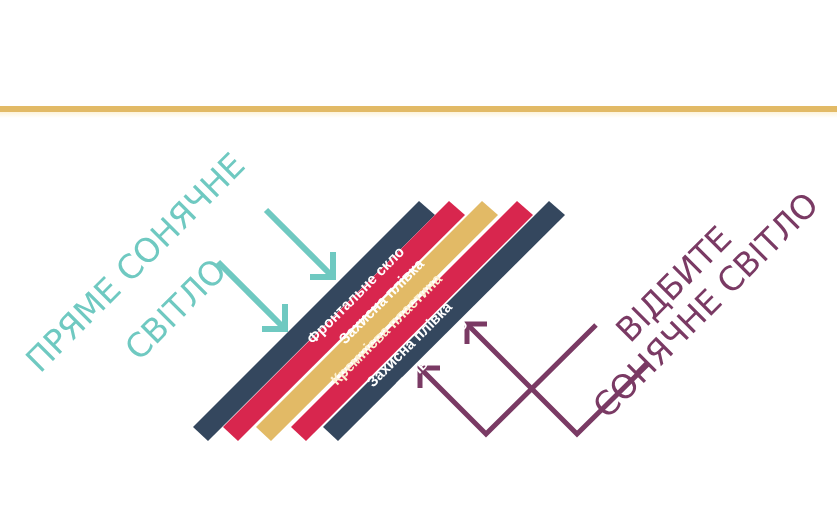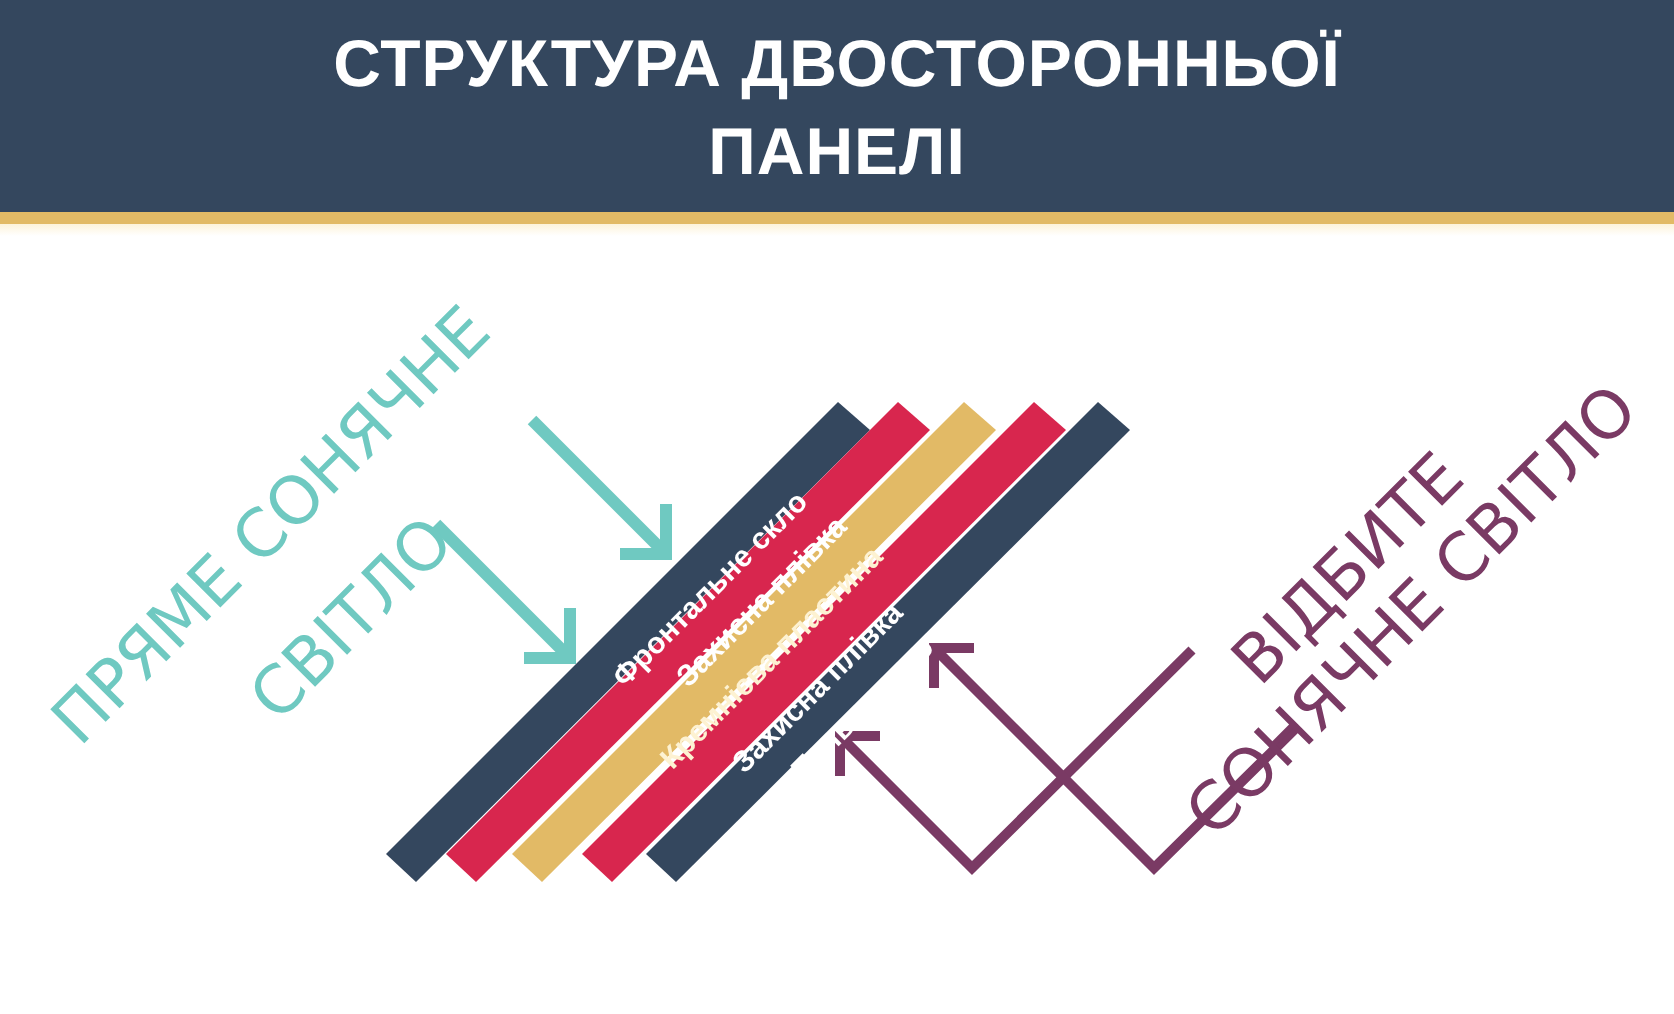--- a/index.html
+++ b/index.html
@@ -12,24 +12,20 @@
     svg.diagram { position: absolute; left: 0; top: 0; }
     .rot-label { position: absolute; white-space: nowrap; transform-origin: 0 0; }
     .layer-label { font-family: "Liberation Sans", sans-serif; font-weight: bold; font-size: 15px; color: #ffffff; }
     .big-label { font-family: "DejaVu Sans", sans-serif; font-size: 33px; letter-spacing: 0px; }
   </style>
 </head>
 <body>
 
 <div class="canvas">
 
-  <div class="header">
-    <span class="header-line l1">СТРУКТУРА ДВОСТОРОННЬОЇ</span>
-    <span class="header-line">ПАНЕЛІ</span>
-  </div>
   <div class="gold-rule"></div>
   <div class="gold-fade"></div>
 
   <svg class="diagram" width="837" height="507" viewBox="0 0 837 507">
 
     <g>
       <polygon fill="#34475e" points="193,427 419,201 435,215 208,441"></polygon>
       <polygon fill="#d8264e" points="223,427 449,201 465,215 238,441"></polygon>
       <polygon fill="#e2ba66" points="256,427 482,201 498,215 271,441"></polygon>
       <polygon fill="#d8264e" points="291,427 517,201 533,215 306,441"></polygon>

